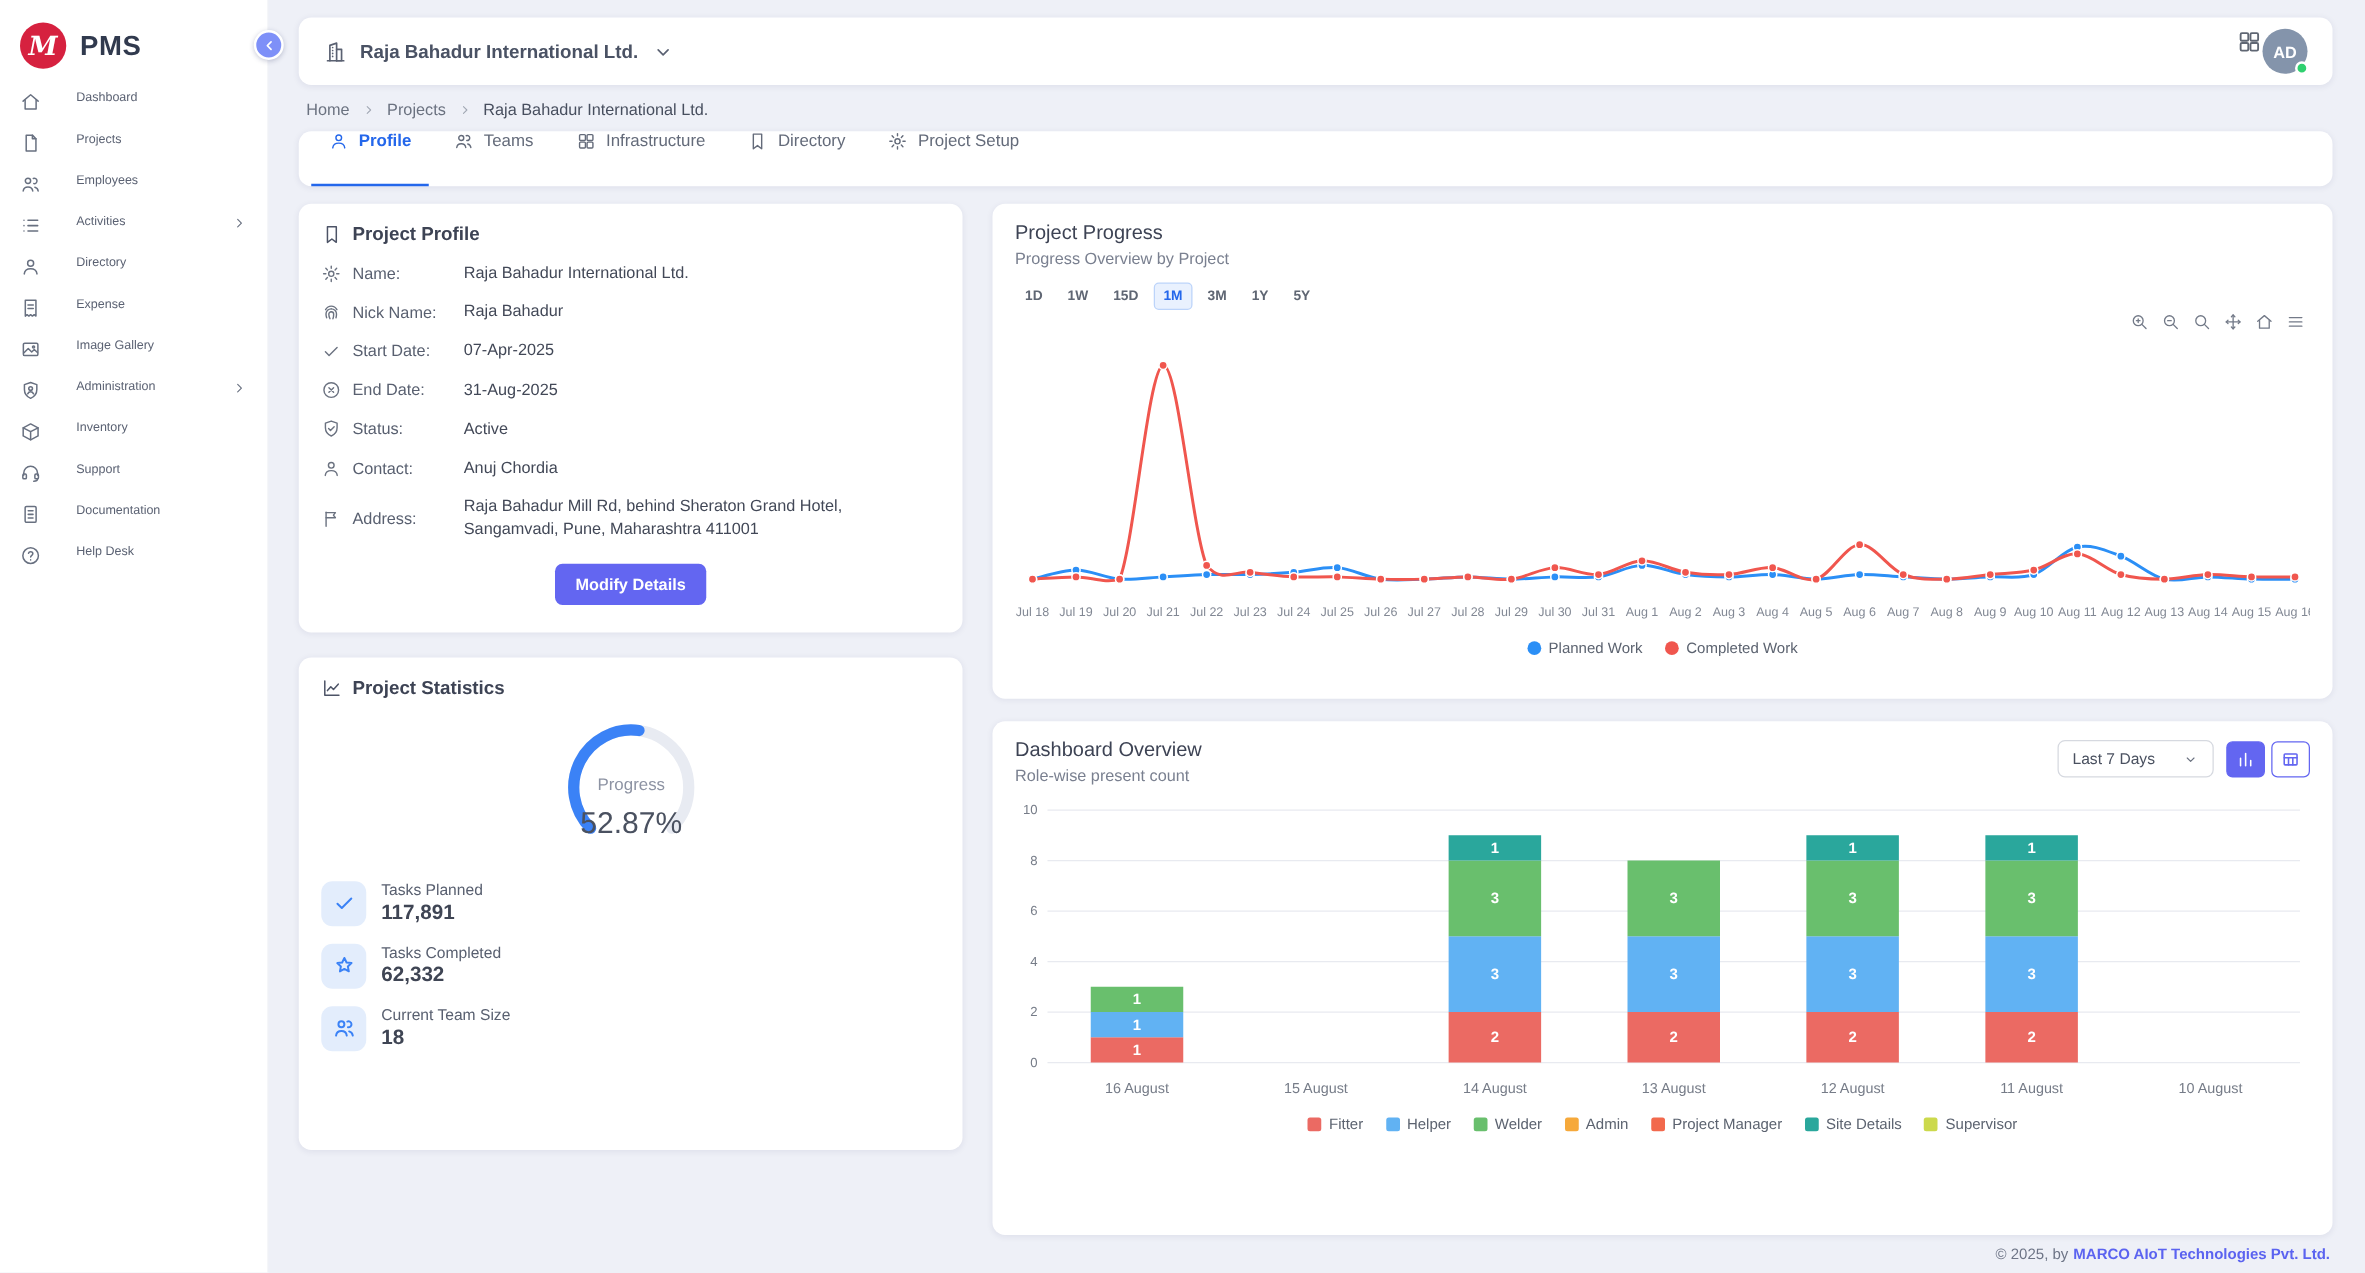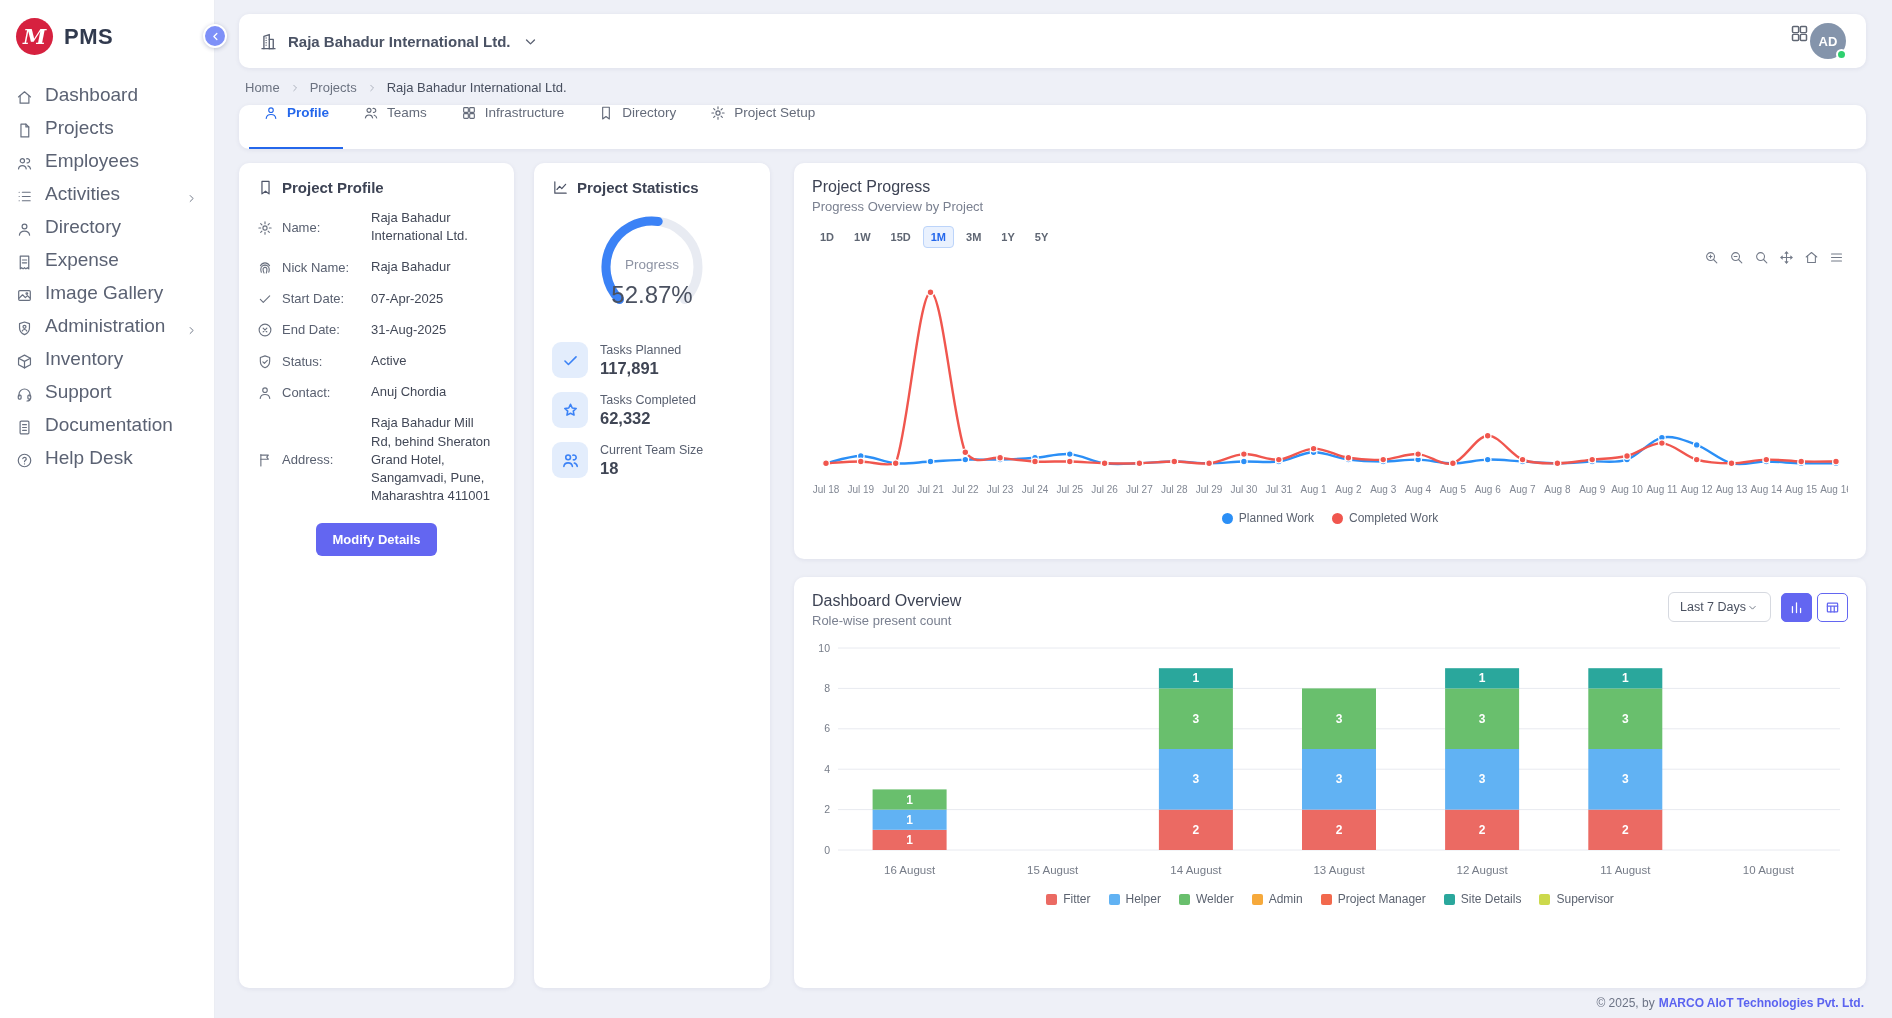--- a/index.html
+++ b/index.html
@@ -4,21 +4,21 @@
 <title>PMS</title>
 <style>
 *{margin:0;padding:0;box-sizing:border-box}
 body{width:1892px;height:1018px;font-family:"Liberation Sans",sans-serif;background:#eef0f7;color:#4b5563;overflow:hidden;position:relative;font-size:13px}
 .app{display:flex;width:100%;height:100%;position:relative}
 
 .sidebar{width:215px;min-width:215px;background:#fff;border-right:1px solid #ebedf3;padding-top:12px;z-index:2}
 .logo-row{display:flex;align-items:center;gap:11px;padding:6px 16px 18px}
 .logo-mark{width:37px;height:37px;border-radius:50%;background:#d6213f;color:#fff;font-weight:700;font-size:21px;display:flex;align-items:center;justify-content:center;font-family:"DejaVu Serif",serif;font-style:italic}
 .logo-text{font-size:22px;font-weight:700;color:#313a4e;letter-spacing:.5px}
-.nav-item{display:flex;align-items:flex-end;gap:12px;height:33px;padding:0 16px;font-size:19px;color:#5b6273;cursor:pointer}
+.nav-item{display:flex;align-items:flex-start;gap:28px;height:33px;padding:0 16px;font-size:10px;color:#5b6273;cursor:pointer}
 .ic{width:17px;height:17px;fill:none;stroke:currentColor;stroke-width:1.7;stroke-linecap:round;stroke-linejoin:round;flex:none}
 .nav-item .ic{color:#687080}
 .nav-label{flex:1}
 .nav-chev{width:13px;height:13px;color:#9aa0ad}
 .collapse-btn{position:absolute;left:203px;top:24px;width:24px;height:24px;border-radius:50%;background:#7e90f8;border:2px solid #fff;color:#fff;display:flex;align-items:center;justify-content:center;z-index:10;cursor:pointer;box-shadow:0 1px 4px rgba(30,40,90,.25)}
 .collapse-btn .ic{width:13px;height:13px;stroke-width:2.4}
 
 main{flex:1;min-width:0;padding:14px 26px 8px 24px;display:flex;flex-direction:column}
 .card{background:#fff;border-radius:10px;box-shadow:0 1px 5px rgba(25,35,80,.07)}
 .topbar{height:54px;display:flex;align-items:center;justify-content:space-between;padding:0 20px}
@@ -32,21 +32,21 @@
 .status-dot{position:absolute;right:-1px;bottom:-1px;width:11px;height:11px;border-radius:50%;background:#2fd06f;border:2px solid #fff}
 .breadcrumb{display:flex;align-items:center;gap:9px;padding:12px 6px 10px;font-size:13px;color:#6b7280}
 .bc-sep{width:12px;height:12px;color:#a2a8b4}
 .bc-item{cursor:pointer}
 .bc-item.current{color:#474e5e;cursor:default}
 .tabs{display:flex;align-items:stretch;gap:6px;padding:0 10px;height:44px;margin-bottom:14px}
 .tab{display:flex;align-items:flex-start;gap:8px;padding:0 14px;font-size:13.5px;color:#646b7a;border-bottom:2px solid transparent;cursor:pointer}
 .tab .ic{width:16px;height:16px}
 .tab.active{color:#2467eb;border-bottom-color:#2467eb;font-weight:700}
 .content{display:flex;gap:24px;flex:1;min-height:0}
-.col-left{width:531px;min-width:531px;display:flex;flex-direction:row;gap:20px}
+.col-left{width:531px;min-width:531px;display:flex;flex-direction:column;gap:20px}
 .col-right{flex:1;min-width:0;display:flex;flex-direction:column;gap:18px}
 
 .profile-card{padding:16px 18px}
 .card-head{display:flex;align-items:center;gap:8px;font-size:15px;font-weight:700;color:#3d4354}
 .card-head .ic{width:17px;height:17px;color:#4c5366}
 .field-row{display:flex;align-items:center;gap:9px;margin-top:13px;font-size:13px}
 .f-ic{color:#6b7280;margin-top:1px;width:16px;height:16px}
 .f-label{width:80px;min-width:80px;color:#596070}
 .f-value{color:#424857;line-height:1.4;flex:1}
 .modify-btn{display:block;margin:18px auto 6px;background:#6366f1;color:#fff;border:none;border-radius:6px;padding:9px 16px;font-size:13px;font-weight:700;cursor:pointer;font-family:inherit}
@@ -74,21 +74,21 @@
 #line-chart{width:100%;height:242px;margin-top:2px;display:block}
 .axl{font-size:10px;fill:#828894;text-anchor:middle}
 .legend-row{display:flex;justify-content:center;align-items:center;gap:18px;font-size:12px;color:#5c6370;margin-top:2px;flex-wrap:wrap}
 .lg-item{display:flex;align-items:center;gap:6px;cursor:pointer}
 .lg-dot{width:11px;height:11px;border-radius:50%;display:inline-block}
 .lg-sq{width:11px;height:11px;border-radius:2px;display:inline-block}
 
 .attendance-card{padding:15px 18px;flex:1;min-height:0}
 .attn-head{display:flex;justify-content:space-between;align-items:flex-start}
 .attn-controls{display:flex;align-items:center;gap:10px}
-.select{display:flex;align-items:center;border:1px solid #d6d9e0;border-radius:6px;padding:7px 11px;font-size:12.5px;color:#4a5160;cursor:pointer;background:#fff}
+.select{display:flex;align-items:center;gap:22px;border:1px solid #d6d9e0;border-radius:6px;padding:7px 11px;font-size:12.5px;color:#4a5160;cursor:pointer;background:#fff}
 .select .ic{width:13px;height:13px;color:#6b7280}
 .toggle-group{display:flex;gap:5px}
 .toggle-btn{width:31px;height:29px;border-radius:5px;border:1px solid #6366f1;background:#fff;color:#6366f1;display:flex;align-items:center;justify-content:center;cursor:pointer}
 .toggle-btn.active{background:#6366f1;color:#fff}
 .toggle-btn .ic{width:15px;height:15px;stroke-width:2}
 #bar-chart{width:100%;height:256px;margin-top:6px;display:block}
 .gridline{stroke:#e8eaf0;stroke-width:1}
 .ayl{font-size:10.5px;fill:#767c88;text-anchor:end}
 .axl2{font-size:11.5px;fill:#767c88;text-anchor:middle}
 .segl{font-size:12px;fill:#fff;text-anchor:middle;font-weight:700}

